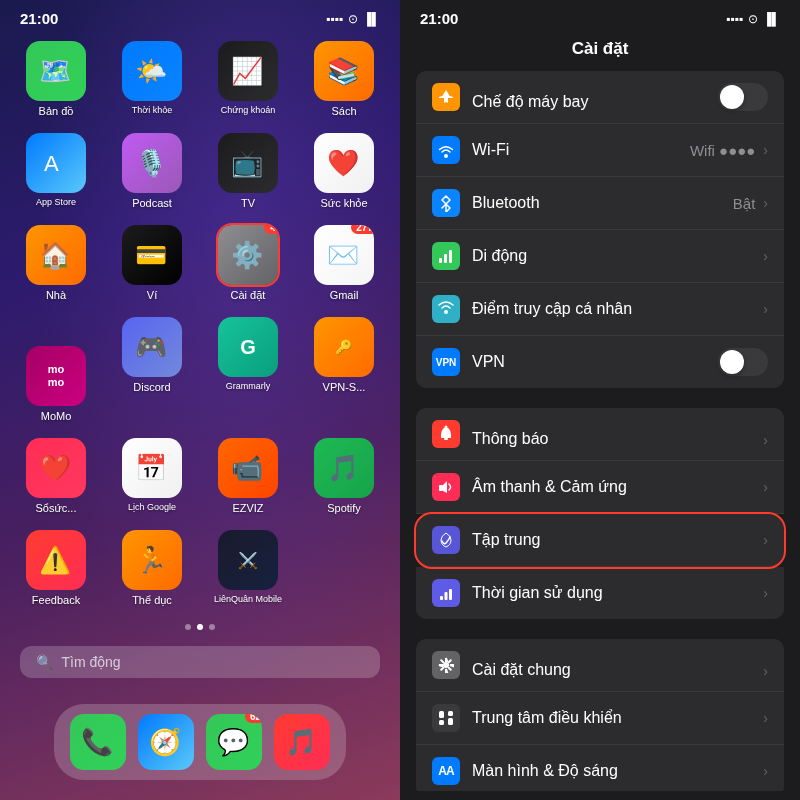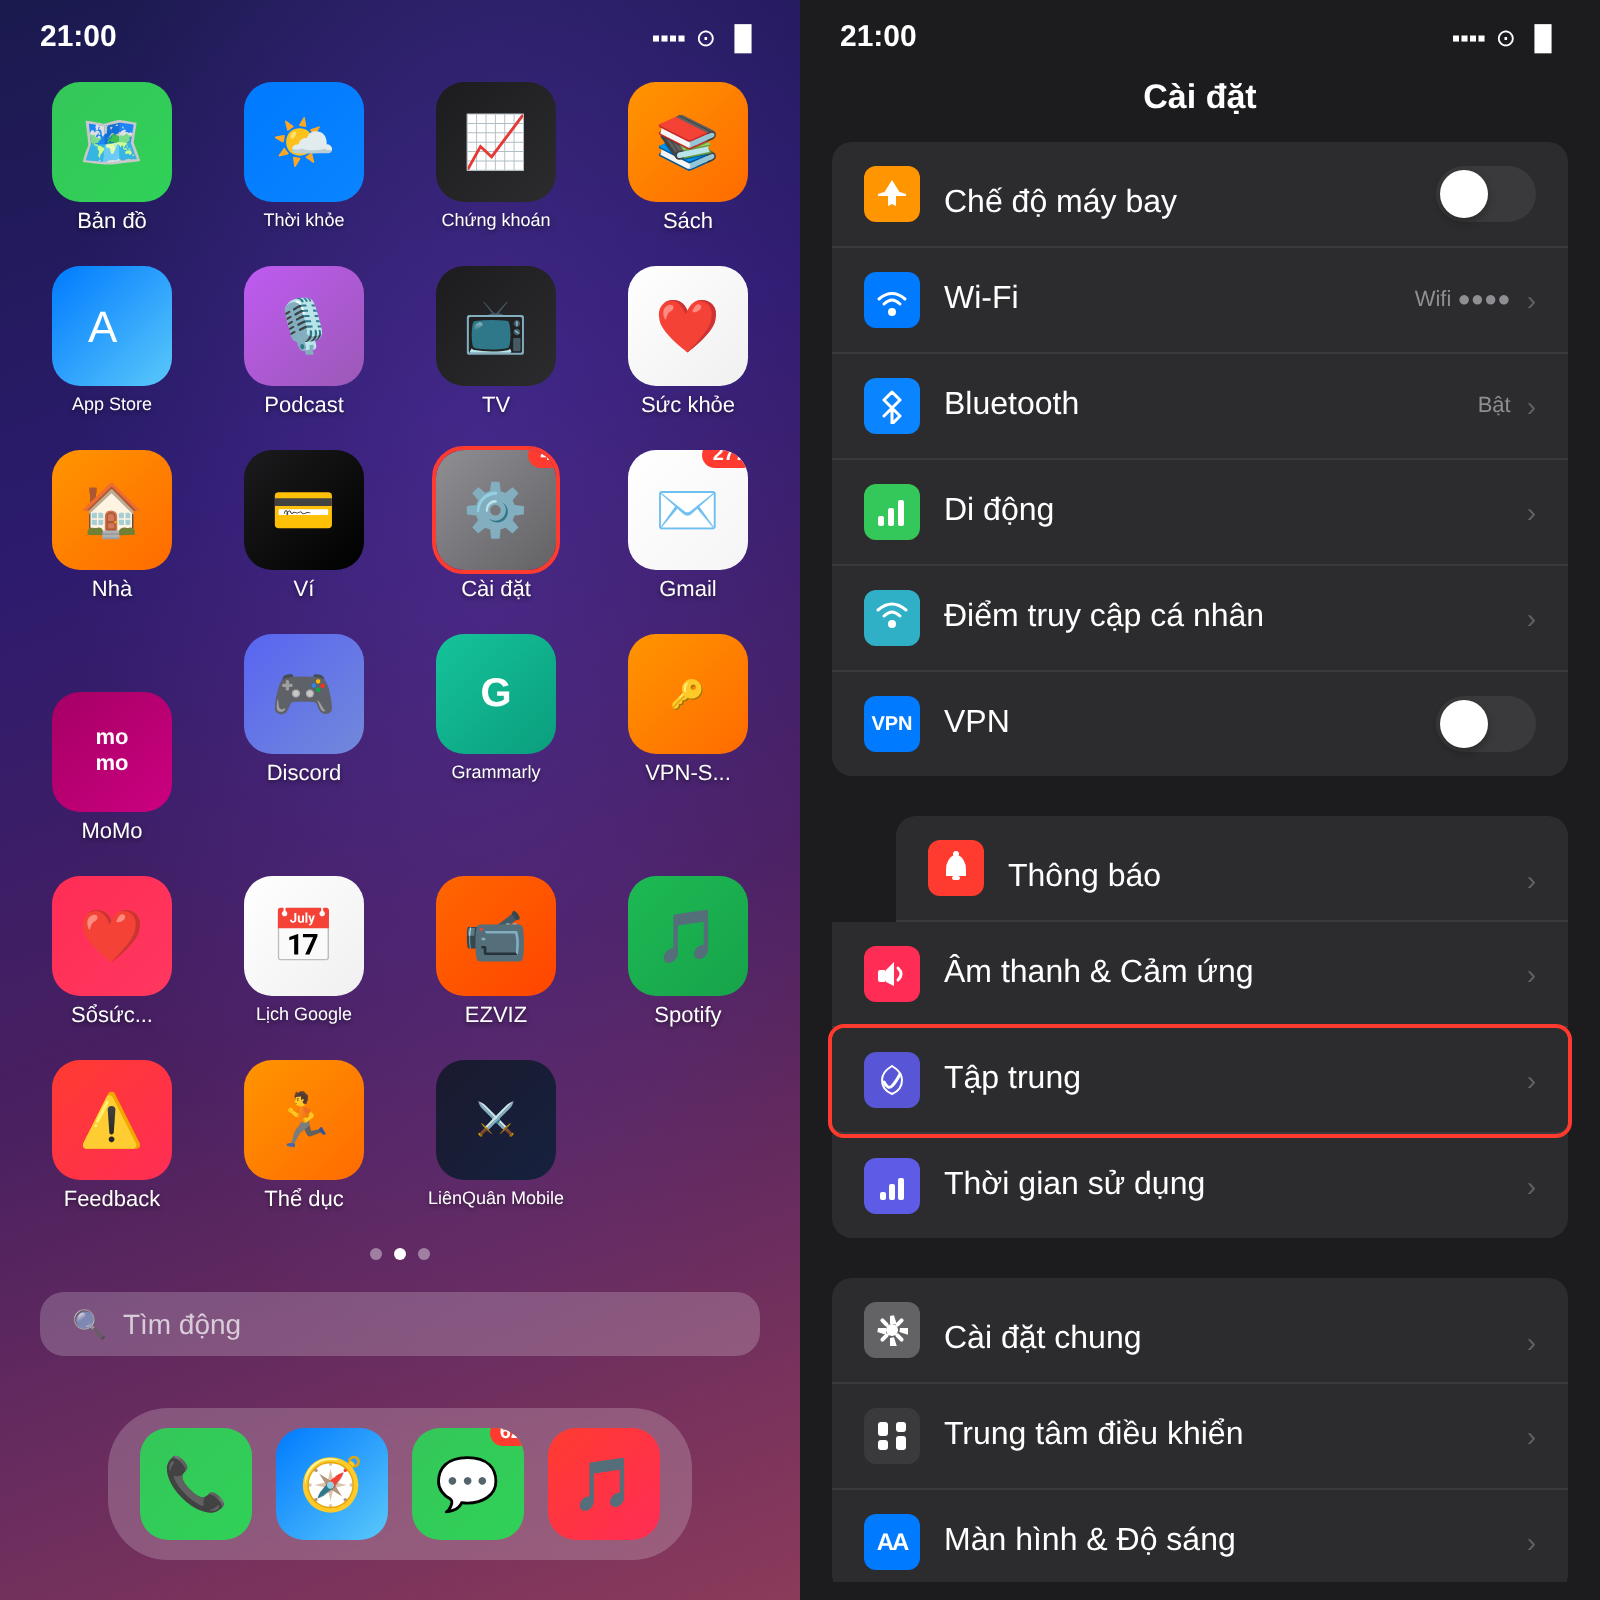--- a/index.html
+++ b/index.html
@@ -252,21 +252,21 @@
     .s-darkgray { background: #3a3a3c; }
 
     .settings-row-label {
       flex: 1;
       color: white;
       font-size: 16px;
     }
 
     .settings-row-value {
       color: #8e8e93;
-      font-size: 11px;
+      font-size: 15px;
       margin-right: 8px;
     }
 
     .settings-chevron {
       color: #636366;
       font-size: 14px;
     }
 
     .toggle {
       width: 50px;
@@ -540,21 +540,21 @@
             </div>
             <span class="settings-row-label">VPN</span>
             <div class="toggle toggle-off">
               <div class="toggle-knob"></div>
             </div>
           </div>
         </div>
       </div>
       <div class="settings-group">
         <div class="settings-group-inner">
-          <div class="settings-row" style="border-radius: 10px 10px 0px 0px; margin-left: 32px;">
+          <div class="settings-row" style="border-radius: 10px 10px 0px 0px;">
             <div class="settings-icon s-red">
               <svg width="18" height="18" viewBox="0 0 18 18">
                 <path d="M9 2 Q14 4 14 10 L14 13 L4 13 L4 10 Q4 4 9 2Z" fill="white"></path>
                 <rect x="7" y="13" width="4" height="2" rx="1" fill="white"></rect>
                 <circle cx="9" cy="2" r="1.5" fill="white"></circle>
               </svg>
             </div>
             <span class="settings-row-label">Thông báo</span>
             <span class="settings-chevron">›</span>
           </div>
@@ -562,21 +562,21 @@
             <div class="settings-icon s-red2">
               <svg width="18" height="18" viewBox="0 0 18 18">
                 <rect x="2" y="7" width="4" height="6" rx="1" fill="white"></rect>
                 <polygon points="6,7 10,3 10,15 6,13" fill="white"></polygon>
                 <path d="M12 6 Q15 9 12 12" stroke="white" stroke-width="1.5" fill="none" stroke-linecap="round"></path>
               </svg>
             </div>
             <span class="settings-row-label">Âm thanh &amp; Cảm ứng</span>
             <span class="settings-chevron">›</span>
           </div>
-          <div class="settings-row" style="outline: rgb(255, 59, 48) solid 2px; border-radius: 6px; position: relative; z-index: 5;">
+          <div class="settings-row" style="outline: rgb(255, 59, 48) solid 2px; border-radius: 16px; position: relative; z-index: 5;">
             <div class="settings-icon s-indigo">
               <svg width="18" height="18" viewBox="0 0 18 18">
                 <path d="M9 2 Q14 5 14 9 Q14 14 9 16 Q4 14 4 9 Q4 5 9 2Z" fill="none" stroke="white" stroke-width="1"></path>
                 <path d="M5 10 Q7 14 9 12 Q11 10 13 6" stroke="white" stroke-width="1.5" fill="none" stroke-linecap="round"></path>
               </svg>
             </div>
             <span class="settings-row-label">Tập trung</span>
             <span class="settings-chevron">›</span>
           </div>
           <div class="settings-row" style="border-radius: 0px 0px 10px 10px; border-bottom: none;">

